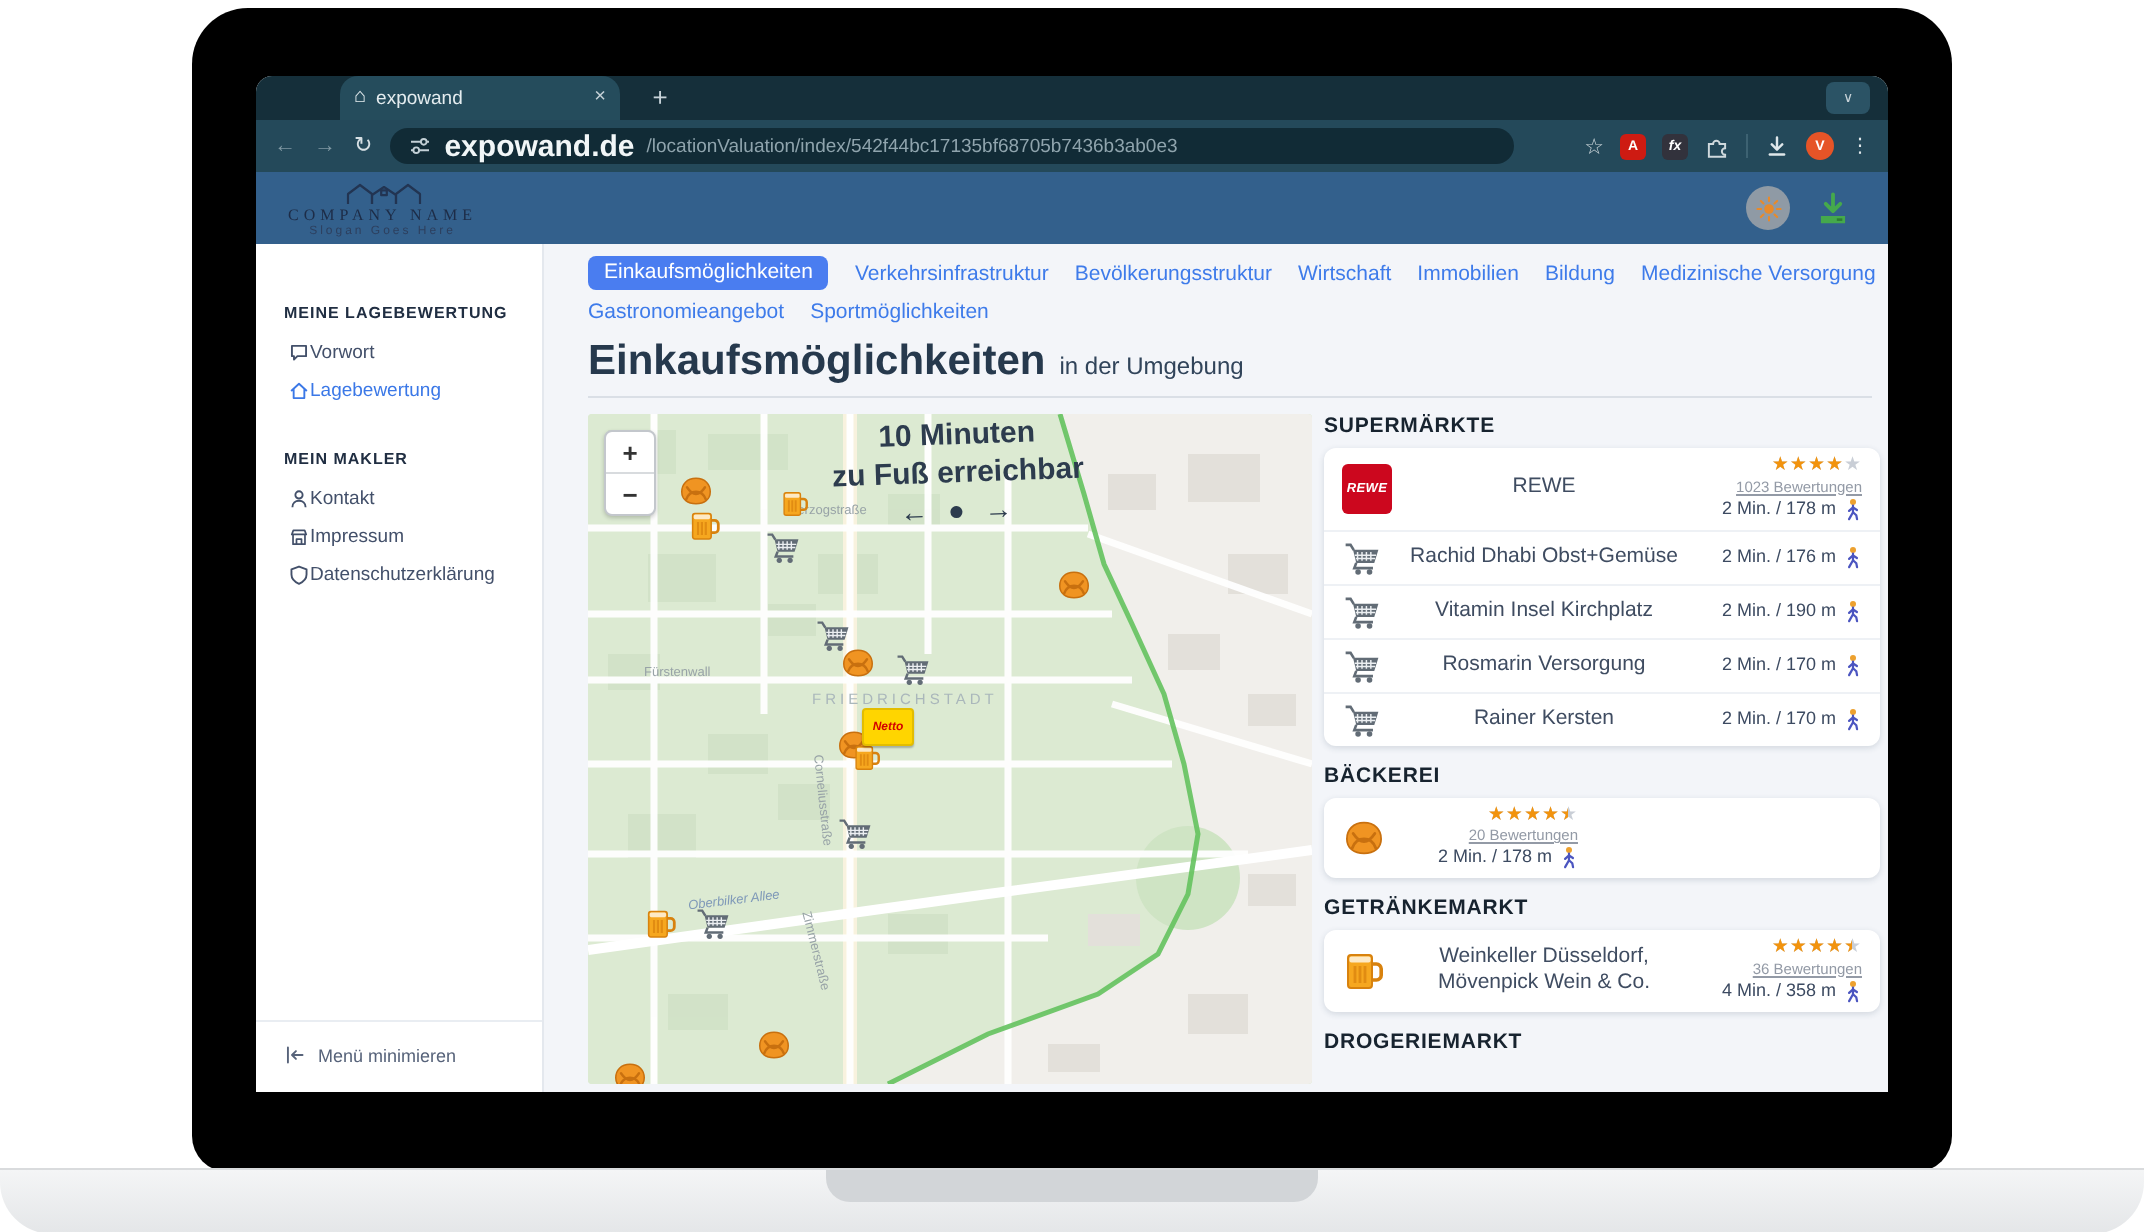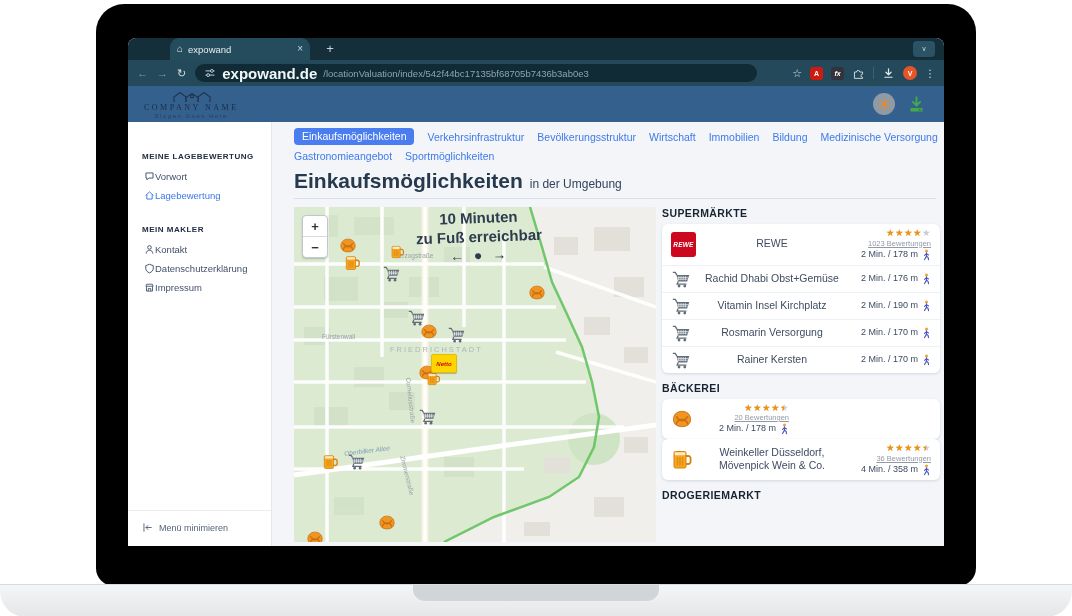--- a/index.html
+++ b/index.html
@@ -259,29 +259,29 @@
       </div>
       <div class="sb-sec second">MEIN MAKLER</div>
       <div class="sb-item">
         <svg width="11" height="11">
             <use href="#sym-person"></use>
           </svg>
         <span>Kontakt</span>
       </div>
       <div class="sb-item">
         <svg width="11" height="11">
-            <use href="#sym-shield"></use>
-          </svg>
-        <span>Datenschutzerklärung</span>
+            <use href="#sym-store"></use>
+          </svg>
+        <span>Impressum</span>
       </div>
       <div class="sb-item">
         <svg width="11" height="11">
-            <use href="#sym-store"></use>
-          </svg>
-        <span>Impressum</span>
+            <use href="#sym-shield"></use>
+          </svg>
+        <span>Datenschutzerklärung</span>
       </div>
       <div class="sb-bottom">
         <svg width="11" height="11">
             <use href="#sym-minimize"></use>
           </svg>
         <span>Menü minimieren</span>
       </div>
     </div>
 
     <div class="main">
@@ -351,21 +351,21 @@
                 <path d="M0 262 H230"></path>
               <path d="M250 60 L362 100"></path>
                 <path d="M262 145 L362 175"></path>
             </g>
             <path d="M0 268 L200 240 L362 218" stroke="#ffffff" stroke-width="5" fill="none"></path>
             <polyline points="236,0 248,40 258,75 272,105 288,140 298,175 305,210 300,240 285,270 255,290 200,310 150,335" fill="none" stroke="#64c25e" stroke-width="2.5" opacity="0.9"></polyline>
           </svg>
 
           <span class="street" style="left:100px;top:45px;">Herzogstraße</span>
           <span class="street" style="left:28px;top:126px;">Fürstenwall</span>
-          <span class="district" style="left:80px;top:138px;padding-left:16px;">FRIEDRICHSTADT</span>
+          <span class="district" style="left:96px;top:138px;padding-left:16px;">FRIEDRICHSTADT</span>
           <span class="street" style="left:118px;top:170px;transform:rotate(84deg);transform-origin:left top;">Corneliusstraße</span>
           <span class="street blue" style="left:50px;top:240px;transform:rotate(-7deg);">Oberbilker Allee</span>
           <span class="street" style="left:112px;top:248px;transform:rotate(76deg);transform-origin:left top;">Zimmerstraße</span>
 
           <div class="zoomctl">
             <div>+</div>
             <div>−</div>
           </div>
 
           <div class="annot">
@@ -525,20 +525,21 @@
                 <span class="poi-dist">
                     <span>2 Min. /  178 m</span>
                     <svg width="9" height="12">
                       <use href="#sym-walker"></use>
                     </svg>
                   </span>
               </span>
             </div>
           </div>
 
+          <div class="poi-sec-title">GETRÄNKEMARKT</div>
           <div class="poi-card">
             <div class="poi-row">
               <span class="poi-icon">
                   <svg width="22" height="22">
                     <use href="#sym-beer"></use>
                   </svg>
                 </span>
               <span class="poi-name">Weinkeller Düsseldorf, Mövenpick Wein &amp; Co.</span>
               <span class="poi-right">
                 <span class="stars">★★★★★<span class="fg" style="width: 90%;">★★★★★</span></span>

